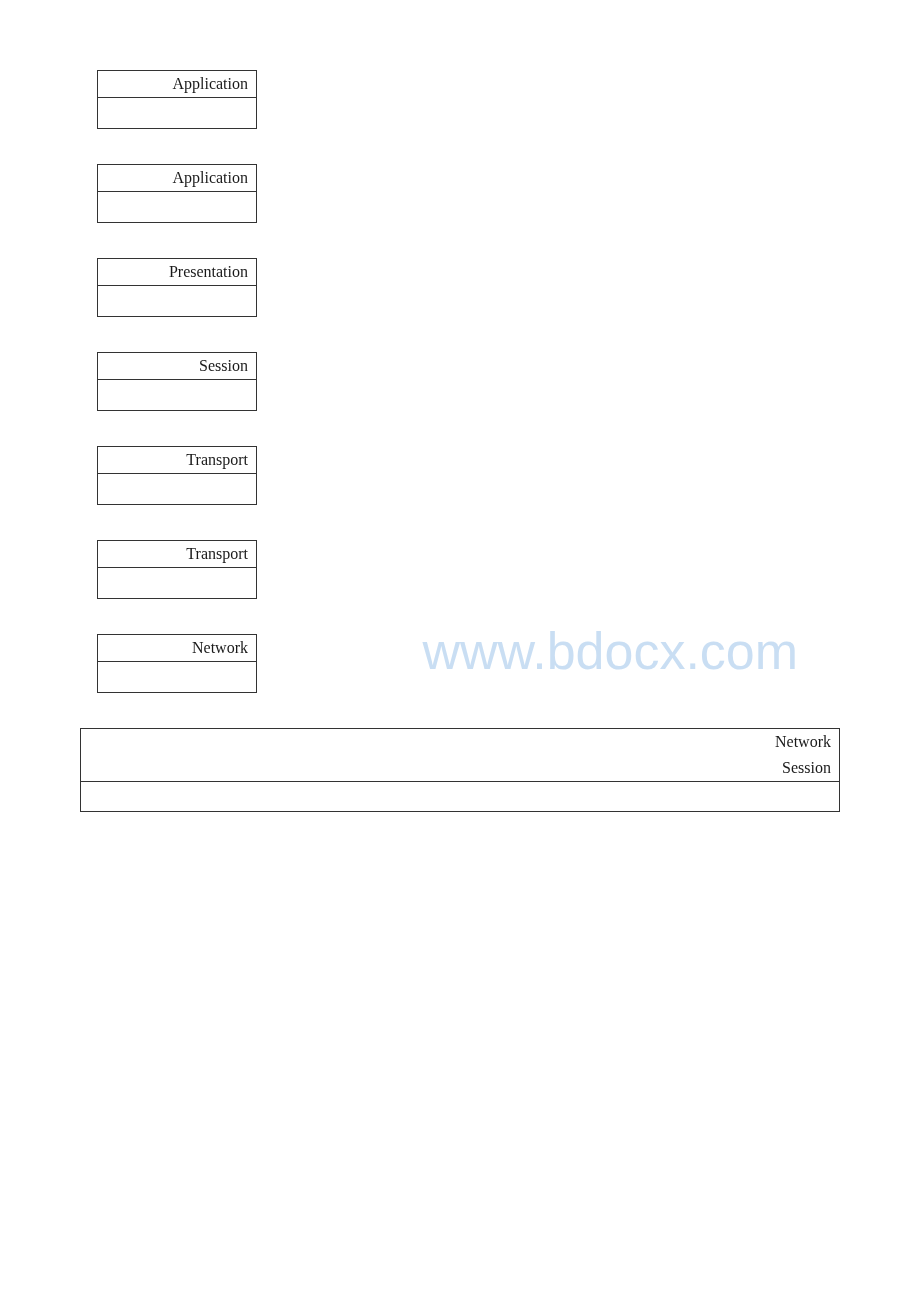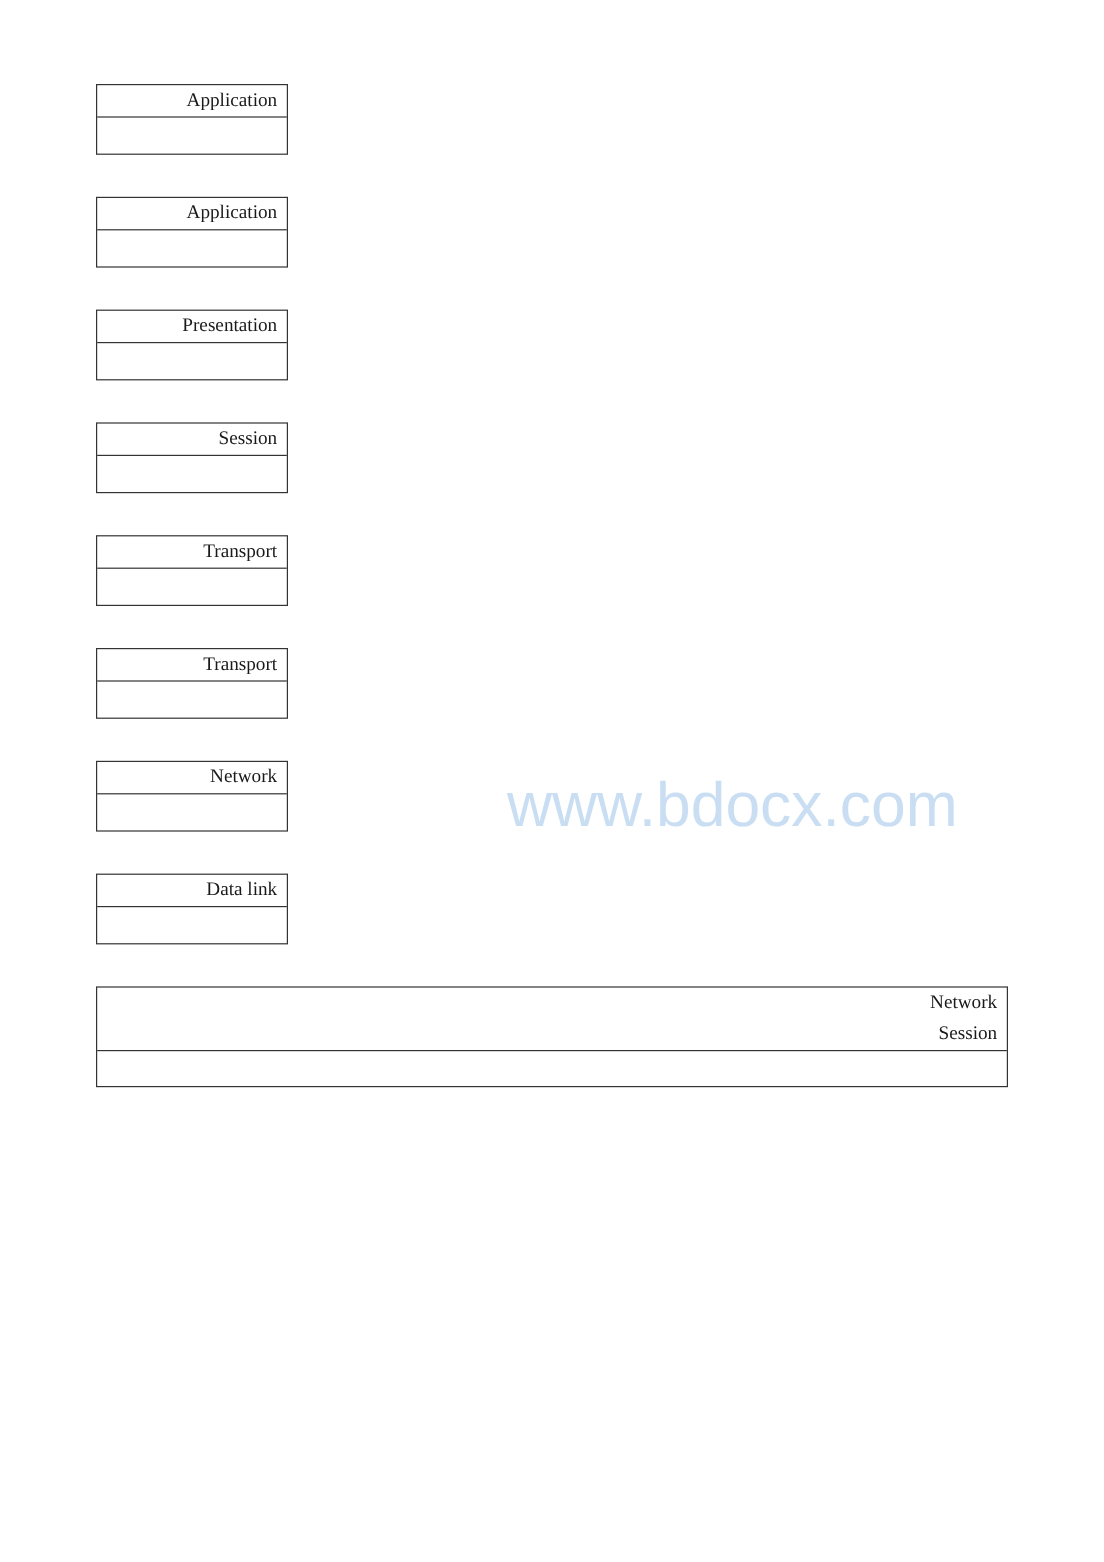--- a/index.html
+++ b/index.html
@@ -23,20 +23,21 @@
       min-height: 1302px;
       background: #ffffff;
       padding: 70px 80px;
       position: relative;
     }
 
     .layer-box {
       border: 1px solid #333;
       width: 160px;
       margin-bottom: 35px;
+      margin-left: 17px;
     }
 
     .layer-box .label-row {
       border-bottom: 1px solid #333;
       padding: 4px 8px;
       text-align: right;
     }
 
     .layer-box .empty-row {
       padding: 10px 8px;
@@ -48,21 +49,20 @@
       top: 50%;
       left: 50%;
       transform: translate(-10%, -50%);
       font-size: 52px;
       color: rgba(100, 160, 220, 0.35);
       font-family: Arial, sans-serif;
       white-space: nowrap;
       pointer-events: none;
       user-select: none;
       font-weight: normal;
-      margin-top: 20px;
     }
 
     .network-access-box {
       border: 1px solid #333;
       width: 760px;
     }
 
     .network-access-box .label-row-first {
       padding: 4px 8px;
       text-align: right;
@@ -115,24 +115,20 @@
     <div class="label-row">Transport</div>
     <div class="empty-row"></div>
   </div>
 
   <div class="layer-box">
     <div class="label-row">Network</div>
     <div class="empty-row"></div>
   </div>
 
 
-  <div class="layer-box">
-    <div class="label-row">Data link</div>
-    <div class="empty-row"></div>
-  </div>
 
   <div class="network-access-box">
     <div class="label-row-first">Network</div>
     <div class="label-row-second">Session</div>
     <div class="empty-row"></div>
   </div>
 
 </div>
 
 </body></html>

